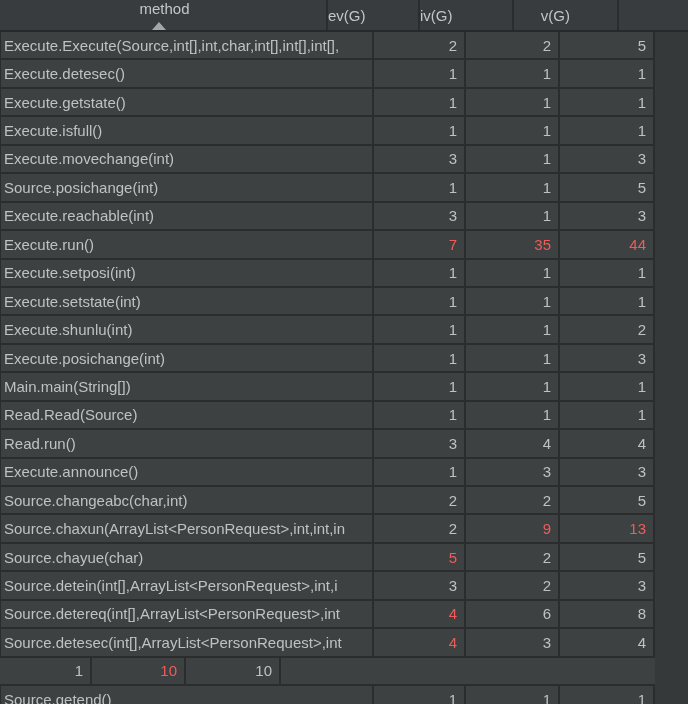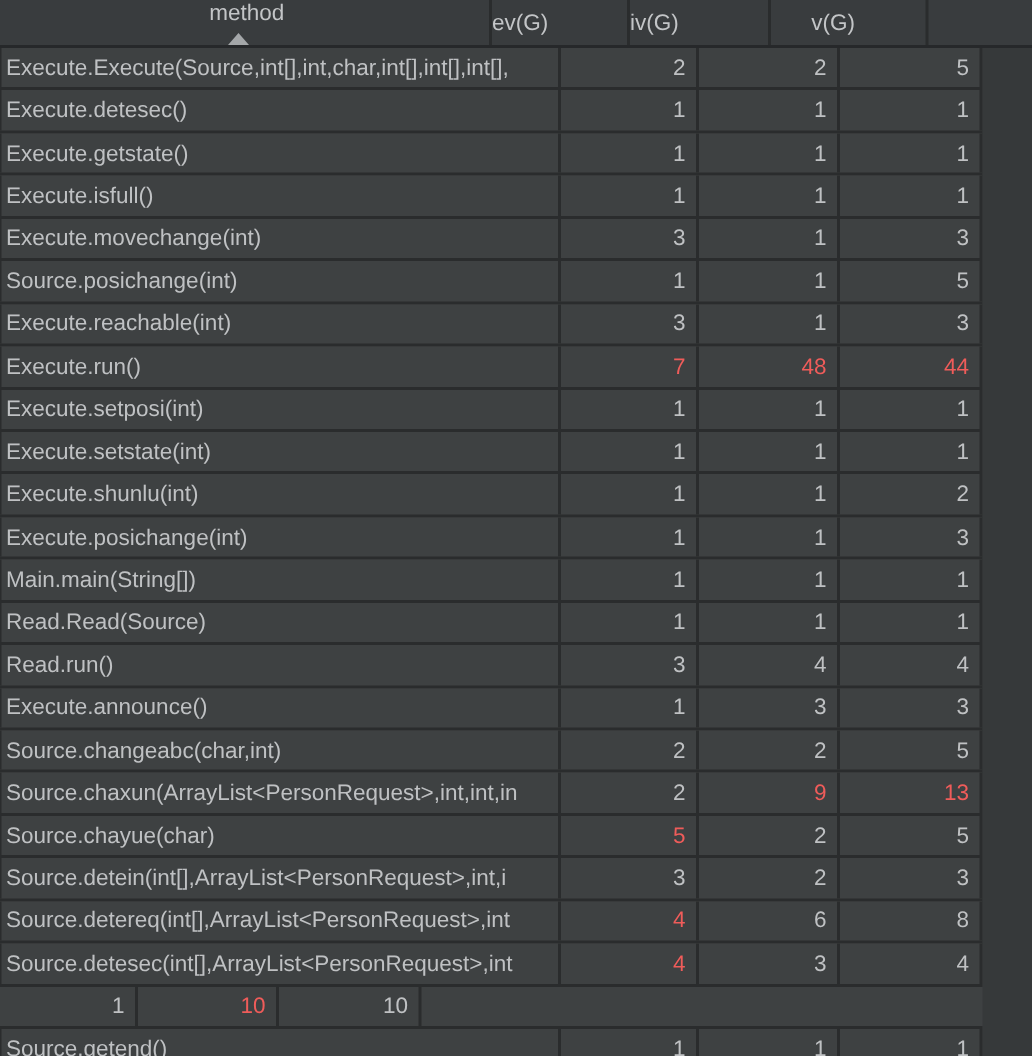--- a/index.html
+++ b/index.html
@@ -119,21 +119,21 @@
   </div>
       <div class="row">
     <div class="cell c-method">Execute.reachable(int)</div>
     <div class="cell c-ev">3</div>
     <div class="cell c-iv">1</div>
     <div class="cell c-v">3</div>
   </div>
       <div class="row">
     <div class="cell c-method">Execute.run()</div>
     <div class="cell c-ev red">7</div>
-    <div class="cell c-iv red">48</div>
+    <div class="cell c-iv red">35</div>
     <div class="cell c-v red">44</div>
   </div>
       <div class="row">
     <div class="cell c-method">Execute.setposi(int)</div>
     <div class="cell c-ev">1</div>
     <div class="cell c-iv">1</div>
     <div class="cell c-v">1</div>
   </div>
       <div class="row">
     <div class="cell c-method">Execute.setstate(int)</div>

